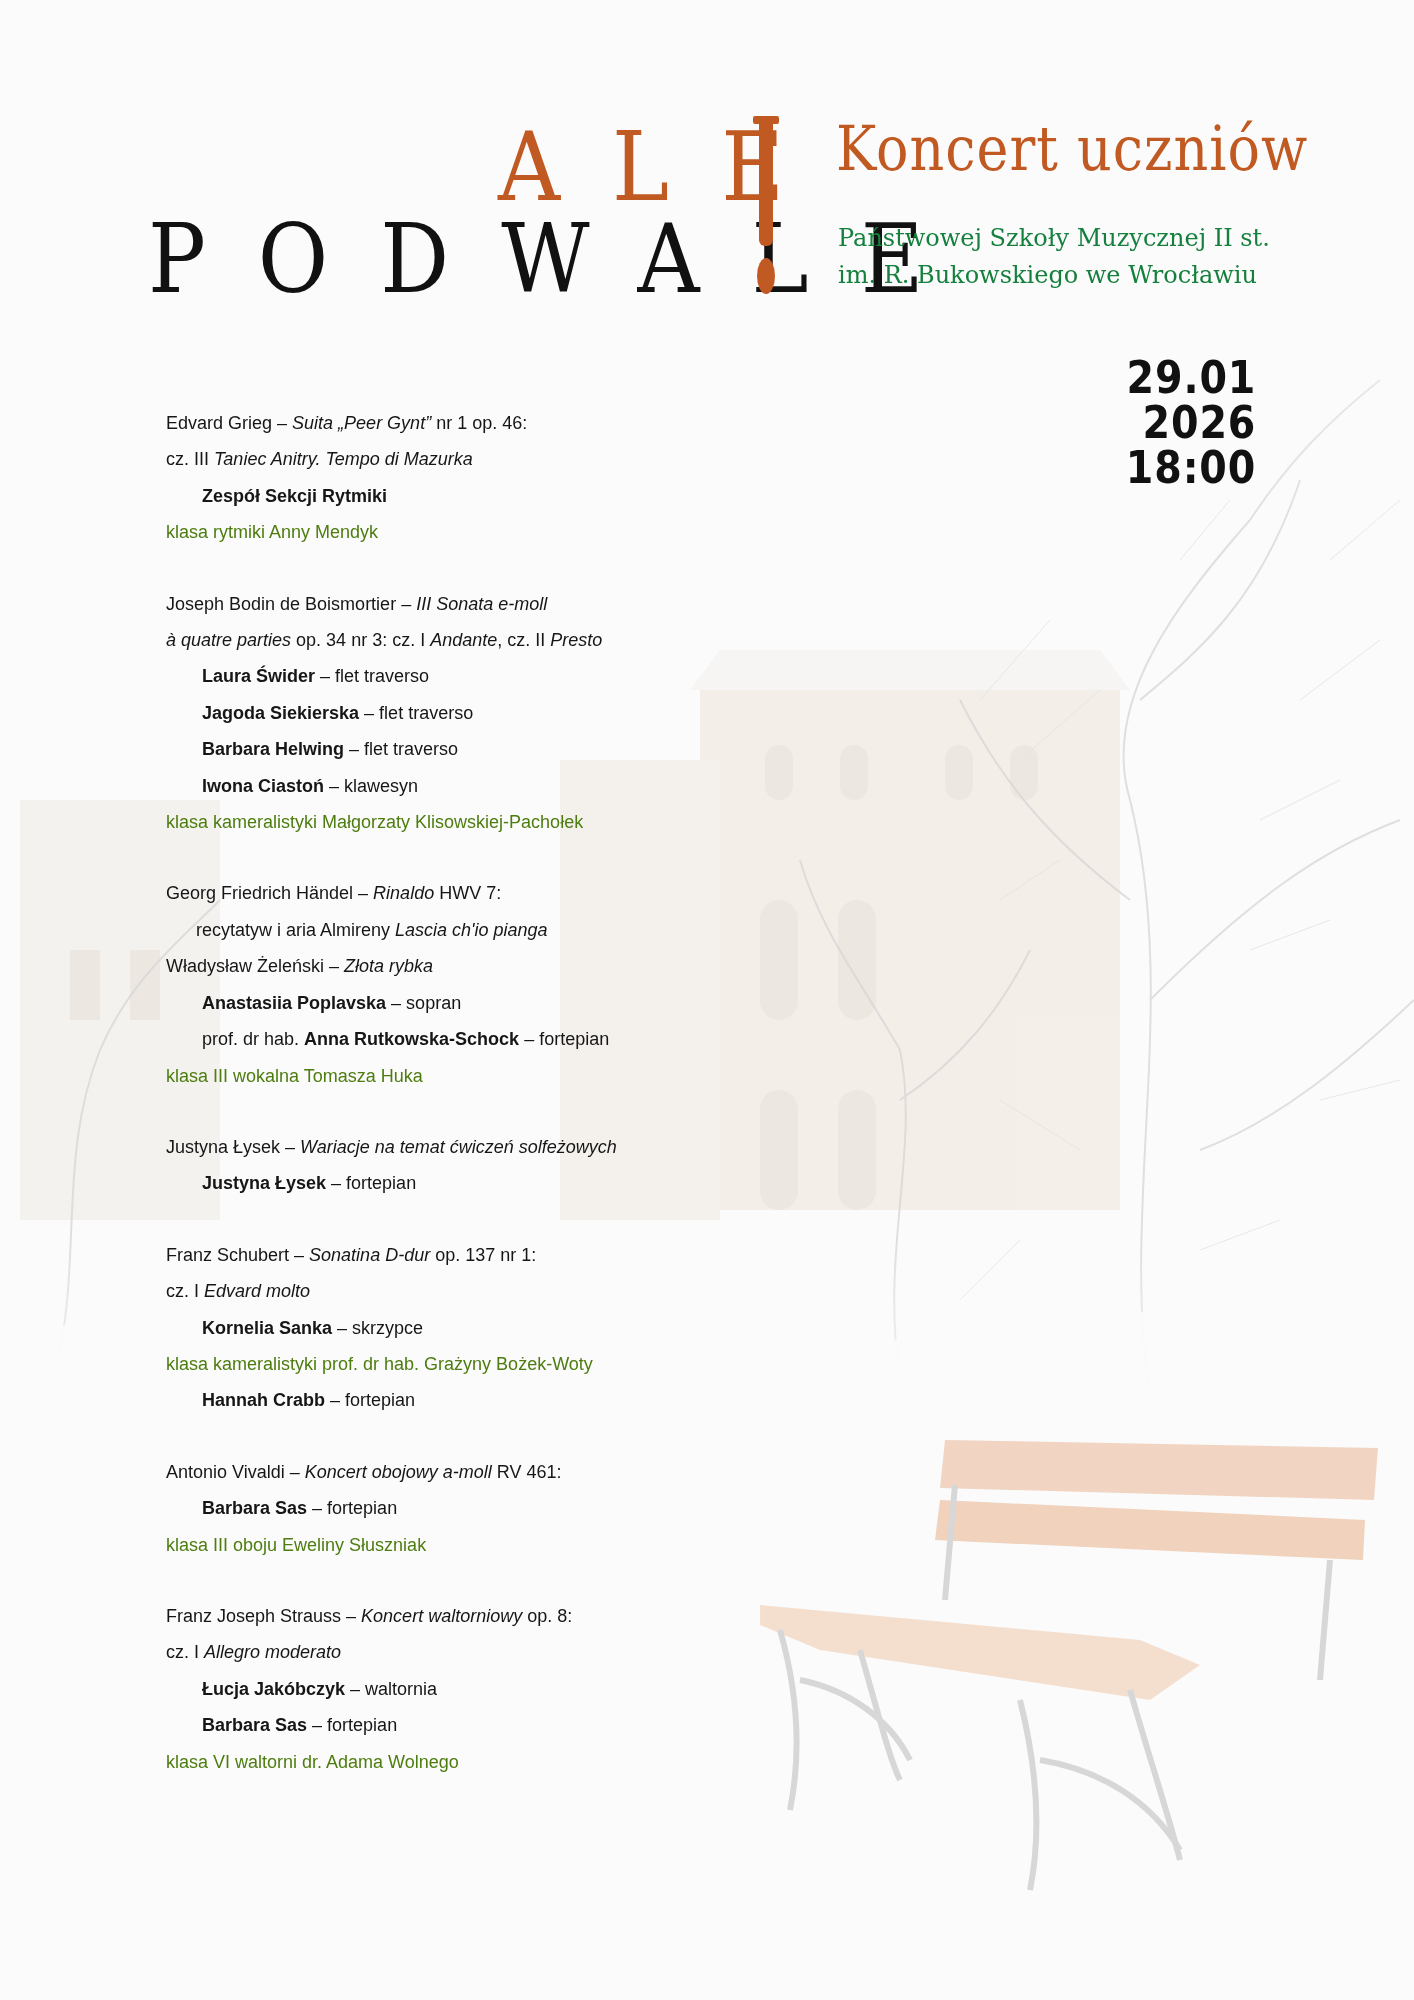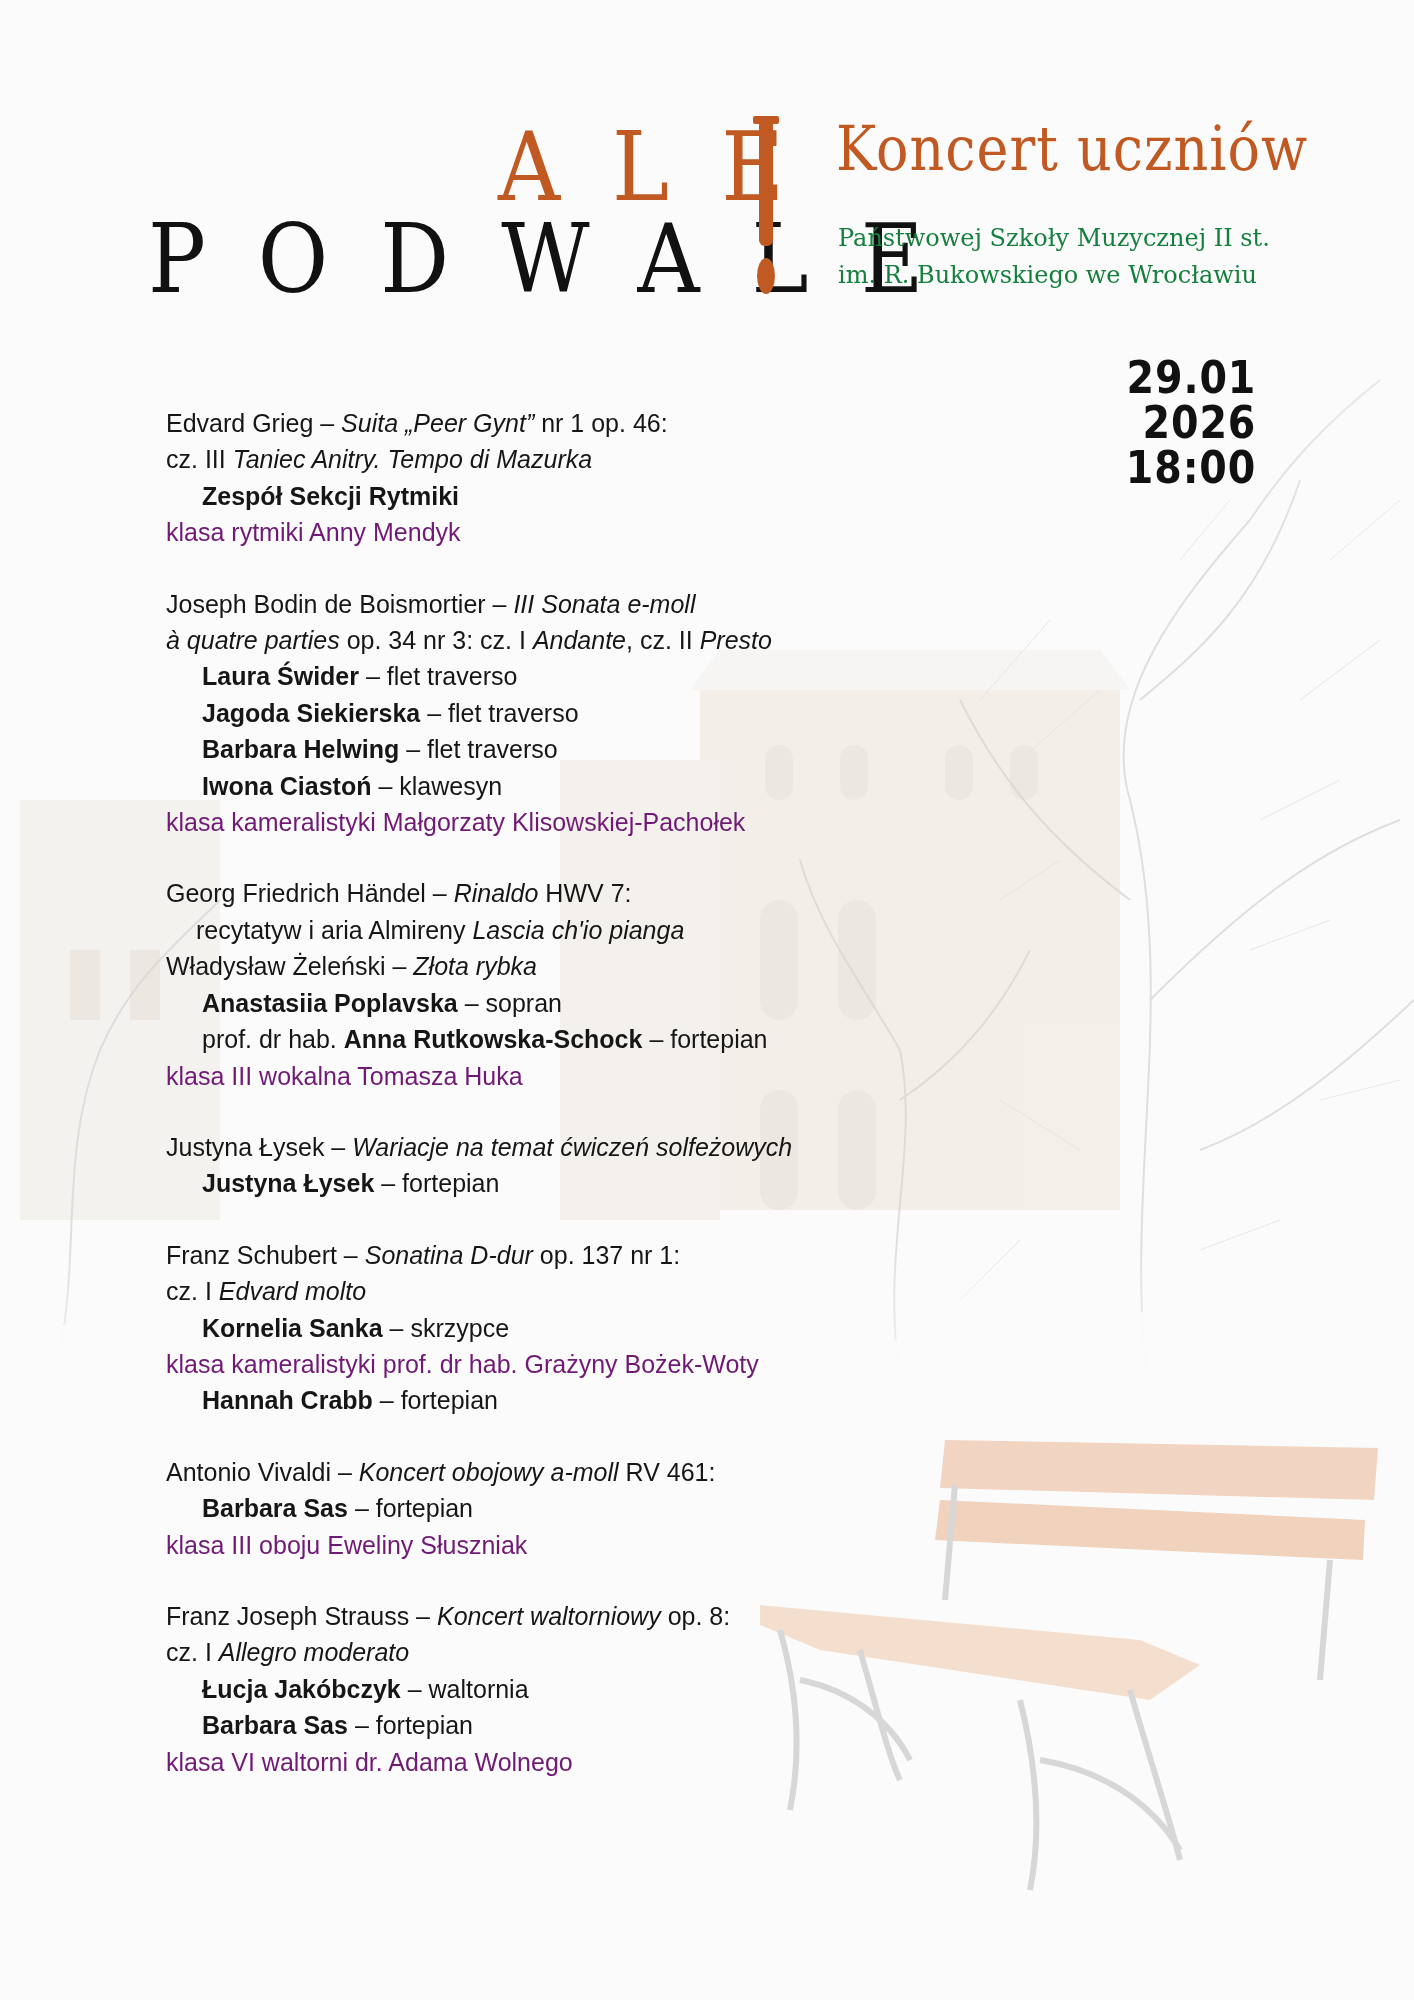--- a/index.html
+++ b/index.html
@@ -66,30 +66,30 @@
     text-align: right;
     font-family: "DejaVu Sans", sans-serif; font-weight: 700; font-size: 45px;
     line-height: 45px; color: #111; letter-spacing: 1px;
     transform: scaleX(0.88); transform-origin: top right;
   }
   .datetime div { display: block; }
 
   
   .program {
     position: absolute; left: 166px; top: 405px; width: 900px; z-index: 2;
-    font-family: "Liberation Sans", sans-serif; font-size: 25px; line-height: 36.4px;
+    font-family: "Liberation Sans", sans-serif; font-size: 18px; line-height: 36.4px;
     color: #161616;
   }
   .piece { margin-bottom: 35px; }
   .line { white-space: nowrap; }
   .indent { padding-left: 36px; }
   .indent-sm { padding-left: 30px; }
   .it { font-style: italic; }
   .b { font-weight: 700; }
-  .teacher { color: #701a75; }
+  .teacher { color: #4d7c0f; }
 </style>
 </head>
 <body>
 
 <div class="bg">
   <svg viewBox="0 0 1414 2000" preserveAspectRatio="none">
     <defs>
       <linearGradient id="fadeTop" x1="0" y1="0" x2="0" y2="1">
         <stop offset="0" stop-color="#fbfbfb" stop-opacity="1"></stop>
         <stop offset="0.28" stop-color="#fbfbfb" stop-opacity="0.0"></stop>

